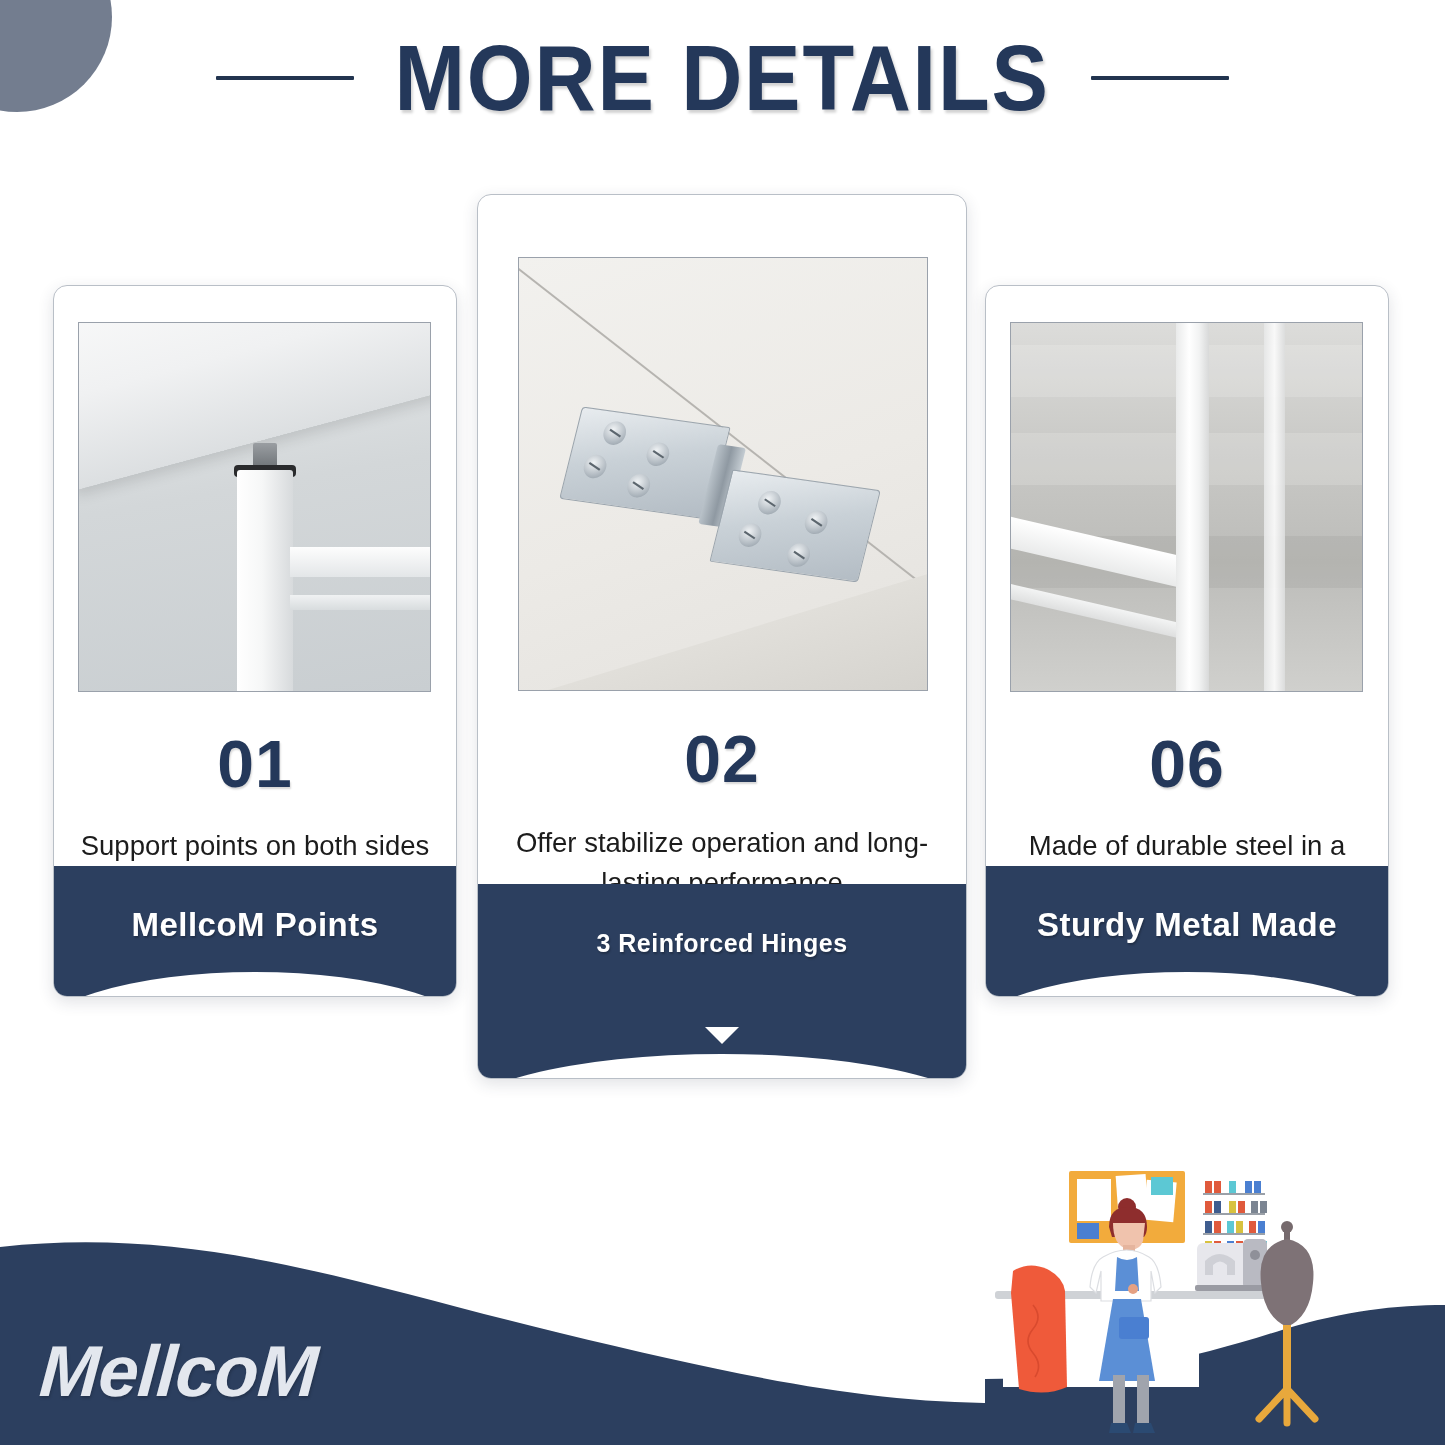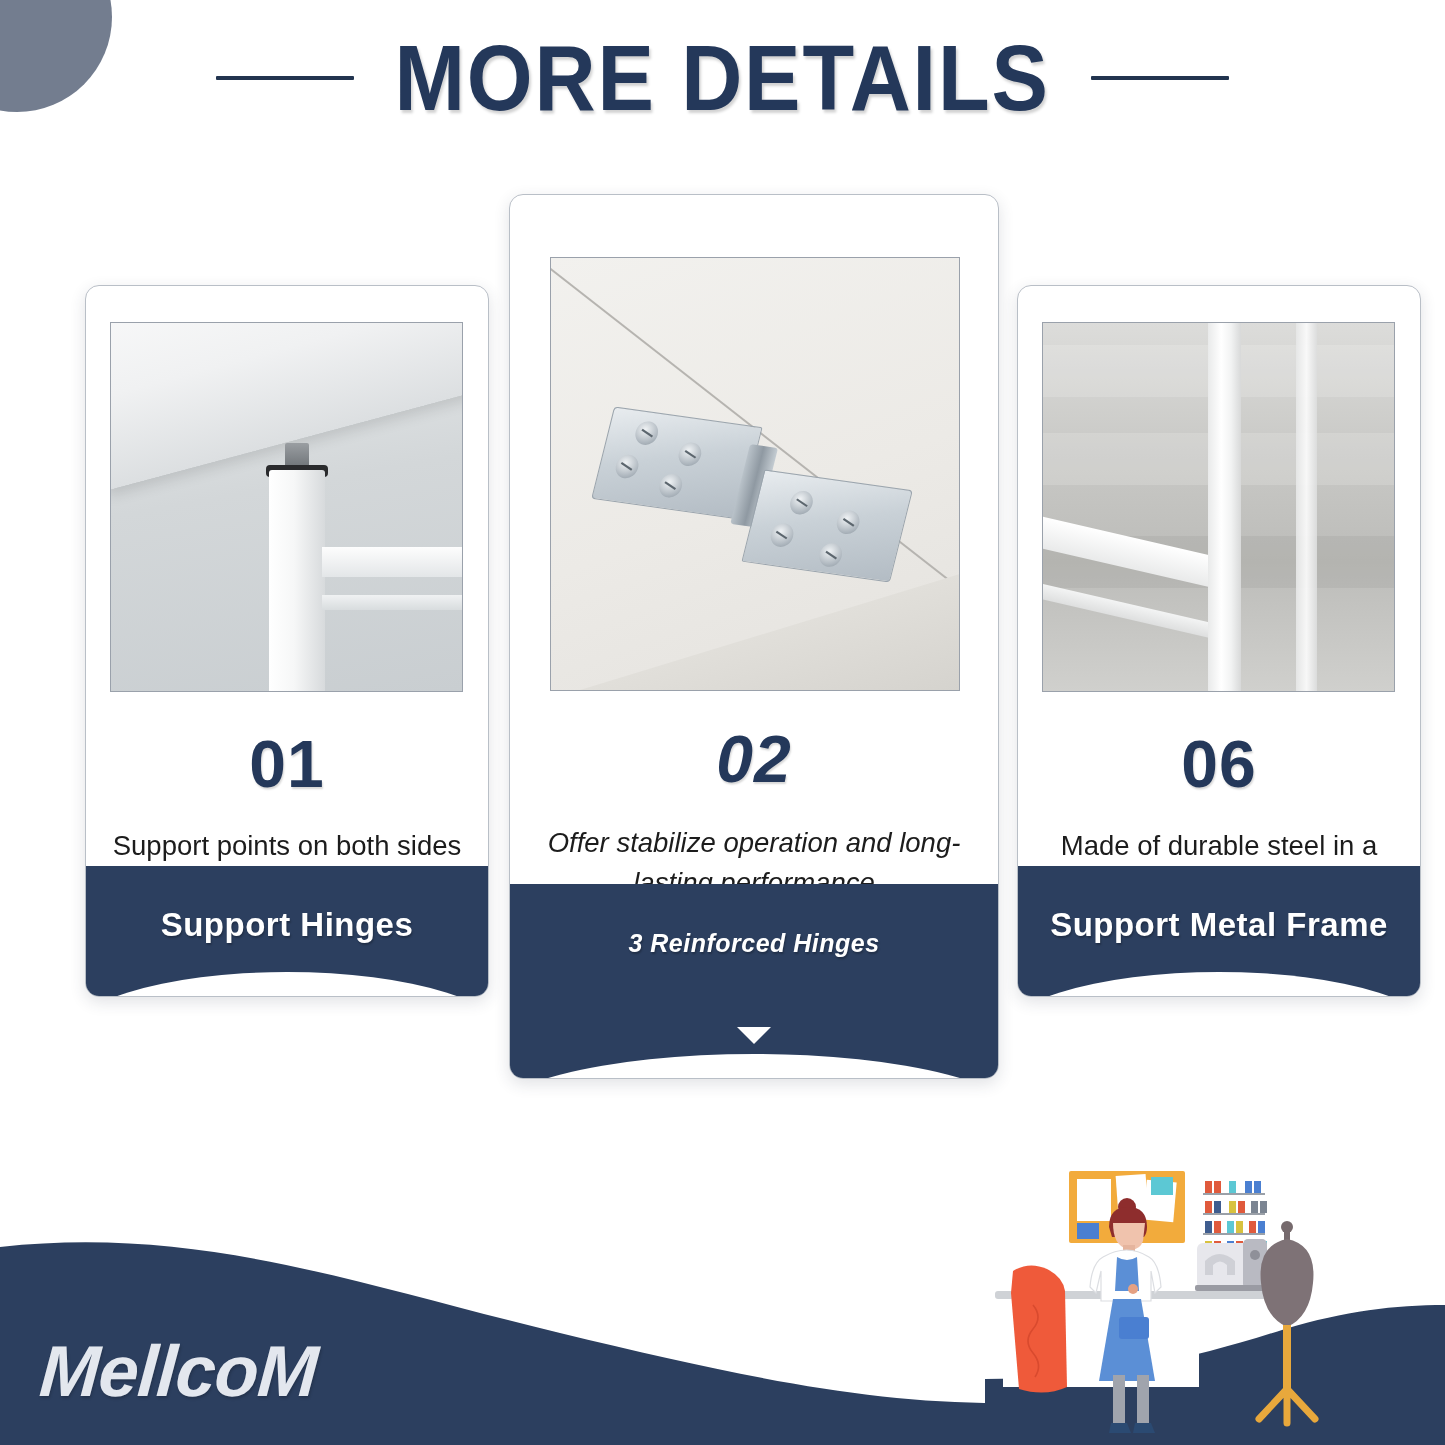--- a/index.html
+++ b/index.html
@@ -33,35 +33,35 @@
     font-weight:bold;
     letter-spacing:2px;
     color:#24385a;
     line-height:1.05;
     transform:scaleX(0.92);
     text-shadow:2px 3px 3px rgba(0,0,0,0.18);
     white-space:nowrap;
   }
 
   
-  .cards { position:absolute; top:0; left:0; width:1167px; height:1230px;margin-left:32px; }
+  .cards { position:absolute; top:0; left:0; width:1167px; height:1230px; }
 
   .card {
     position:absolute;
     background:#ffffff;
     border:1px solid #b9bfc7;
     border-radius:14px;
     box-shadow:0 5px 16px rgba(40,50,70,0.14);
     overflow:hidden;
   }
   .card.side { width:404px; height:712px; top:285px; }
   .card.side.left  { left:53px; }
   .card.side.right { left:985px; }
   .card.center {
-    left:477px; top:194px; width:490px; height:885px;font-style:italic;
+    left:477px; top:194px; width:490px; height:885px;
   }
 
   .card-photo {
     position:absolute;
     border:1px solid #9aa1ab;
     overflow:hidden;
     background:#d9dcdd;
   }
   .card.side .card-photo  { left:24px; top:36px; width:353px; height:370px; }
   .card.center .card-photo{ left:40px; top:62px; width:410px; height:434px; }
@@ -252,21 +252,21 @@
         <div class="foot"></div>
         <div class="leg-cap"></div>
         <div class="leg"></div>
         <div class="rail"></div>
         <div class="rail2"></div>
       </div>
     </div>
     <div class="card-number">01</div>
     <div class="card-desc">Support points on both sides are used to stabilize the tabletop</div>
     <div class="banner">
-      <span class="banner-label">Support Hinges</span>
+      <span class="banner-label">MellcoM Points</span>
       <div class="banner-curve"></div>
     </div>
   </div>
 
   <div class="card center">
     <div class="card-photo">
       <div class="ph2">
         <div class="seam"></div>
         <div class="edge"></div>
         <div class="hinge-wrap">
@@ -303,21 +303,21 @@
         <div class="blur-band" style="top:58%; background:rgba(120,120,118,0.12);"></div>
         <div class="brace"></div>
         <div class="brace2"></div>
         <div class="post2"></div>
         <div class="post"></div>
       </div>
     </div>
     <div class="card-number">06</div>
     <div class="card-desc">Made of durable steel in a white finish, stable &amp; quiet support</div>
     <div class="banner">
-      <span class="banner-label">Support Metal Frame</span>
+      <span class="banner-label">Sturdy Metal Made</span>
       <div class="banner-curve"></div>
     </div>
   </div>
 </div>
 
 <svg class="wave" viewBox="0 0 1445 240" preserveAspectRatio="none">
   <path d="M0,42 C200,20 360,80 560,128 C760,176 900,206 1060,196 C1200,188 1330,150 1445,120 L1445,240 L0,240 Z" fill="#2c3f5f"></path>
 </svg>
 
 <div class="logo">MellcoM</div>

